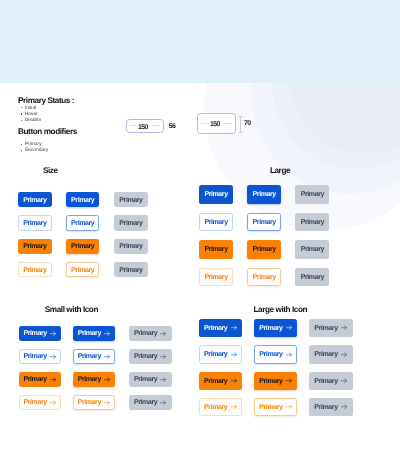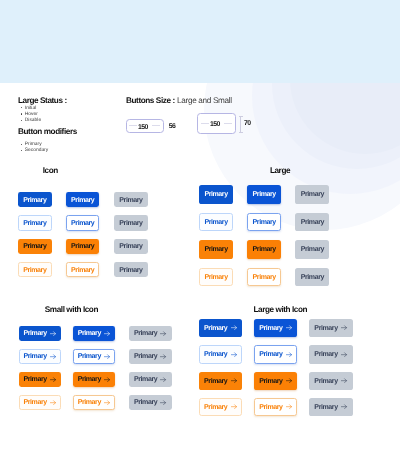--- a/index.html
+++ b/index.html
@@ -66,33 +66,32 @@
 
 <div id="page">
   <div class="deco-wrap">
     <div class="deco c1"></div>
     <div class="deco c2"></div>
     <div class="deco c3"></div>
     <div class="deco c4"></div>
   </div>
   <div class="hdr"></div>
 
-  <div class="sec-h" style="left:18px;top:96px">Large Status :</div>
+  <div class="sec-h" style="left:18px;top:96px">Primary Status :</div>
   <ul class="bul" style="left:18px;top:105.5px">
     <li>Initial</li>
     <li>Hover</li>
     <li>Disable</li>
   </ul>
   <div class="sec-h" style="left:18px;top:127px">Button modifiers</div>
   <ul class="bul" style="left:18px;top:142px">
     <li>Primary</li>
     <li>Secondary</li>
   </ul>
 
-  <div class="sec-h" style="left:126px;top:96px"><span>Buttons Size :</span><span class="sizesub">Large and Small</span></div>
 
   <div class="spec small">
     <div class="specbox">
       <span class="sl"></span>
       <span class="sv">150</span>
       <span class="sr"></span>
     </div>
     <span class="sh">56</span>
   </div>
 
@@ -100,21 +99,21 @@
     <div class="specbox">
       <span class="sl"></span>
       <span class="sv">150</span>
       <span class="sr"></span>
     </div>
     <span class="dimline"></span>
     <span class="sh">70</span>
   </div>
 
   <div id="grids">
-      <div class="grid-title" style="left: 50.3px; top: 166.2px; transform: translateX(-50%);">Icon</div>
+      <div class="grid-title" style="left: 50.3px; top: 166.2px; transform: translateX(-50%);">Size</div>
       <div class="btn sz-small v-blue-fill" style="left: 18px; top: 192.3px;">
         <span class="lb">Primary</span>
       </div>
       <div class="btn sz-small v-blue-fill-hover" style="left: 65.9px; top: 192.3px;">
         <span class="lb">Primary</span>
       </div>
       <div class="btn sz-small v-grey-fill" style="left: 114.2px; top: 192.3px;">
         <span class="lb">Primary</span>
       </div>
       <div class="btn sz-small v-blue-outline" style="left: 18px; top: 215.4px;">

